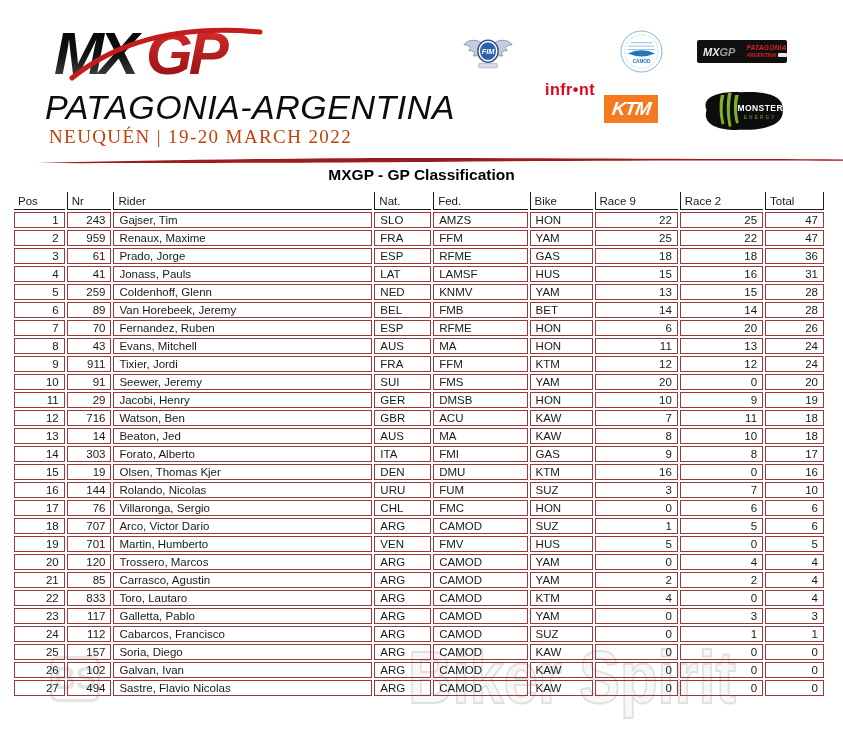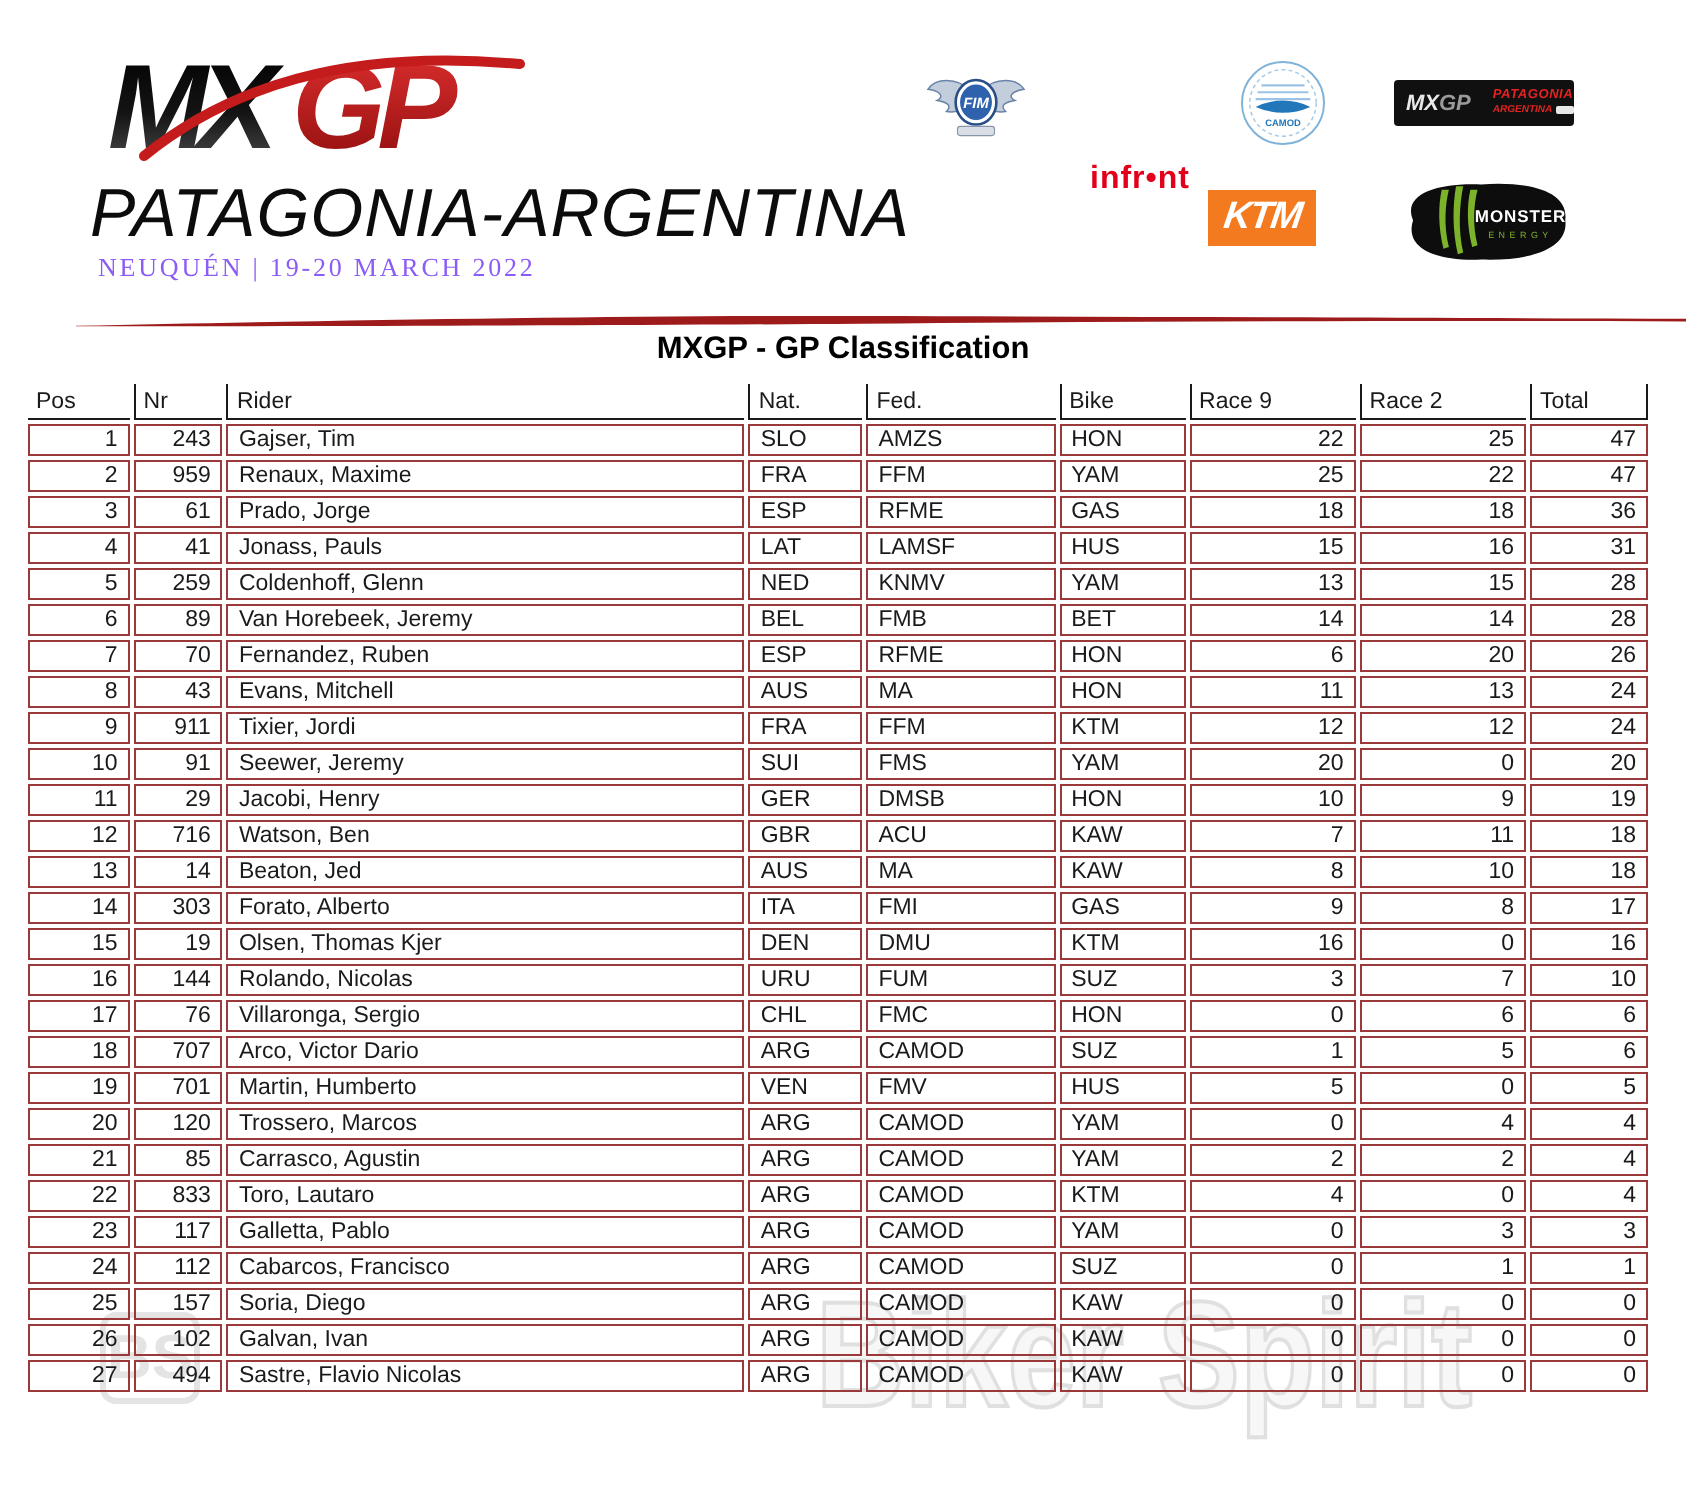--- a/index.html
+++ b/index.html
@@ -5,21 +5,21 @@
   html,body{margin:0;padding:0;background:#fff;}
   body{width:843px;height:752px;position:relative;overflow:hidden;
        font-family:"Liberation Sans",sans-serif;color:#1a1a1a;}
   .abs{position:absolute;}
 
   
   .mxgp-logo{left:52px;top:16px;width:212px;height:74px;}
   .event-title{left:45px;top:88px;font-size:34px;font-weight:normal;font-style:italic;
                letter-spacing:.5px;color:#0c0c0c;white-space:nowrap;}
   .event-subtitle{left:49px;top:126px;font-family:"Liberation Serif",serif;
-                  font-size:13px;letter-spacing:1.4px;color:#8b5cf6;white-space:nowrap;}
+                  font-size:19px;letter-spacing:1.4px;color:#c2410c;white-space:nowrap;}
   .logo-fim{left:463px;top:36px;}
   .logo-infront{left:545px;top:45px;font-size:16px;font-weight:bold;
                 color:#e2001a;letter-spacing:.5px;margin-top:36px;}
   .logo-camod{left:620px;top:30px;}
   .logo-badge{left:697px;top:40px;width:90px;height:23px;background:#101010;border-radius:2px;
               display:flex;align-items:center;font-style:italic;}
   .logo-badge .bmx{color:#e8e8e8;font-weight:bold;font-size:11px;margin-left:6px;}
   .logo-badge .bgp{color:#9a9a9a;font-weight:bold;font-size:11px;}
   .badge-sep{width:1px;height:15px;background:#f2f2f2;transform:skewX(-18deg);margin:0 5px 0 6px;}
   .badge-txt{display:flex;flex-direction:column;line-height:1;font-style:italic;}

